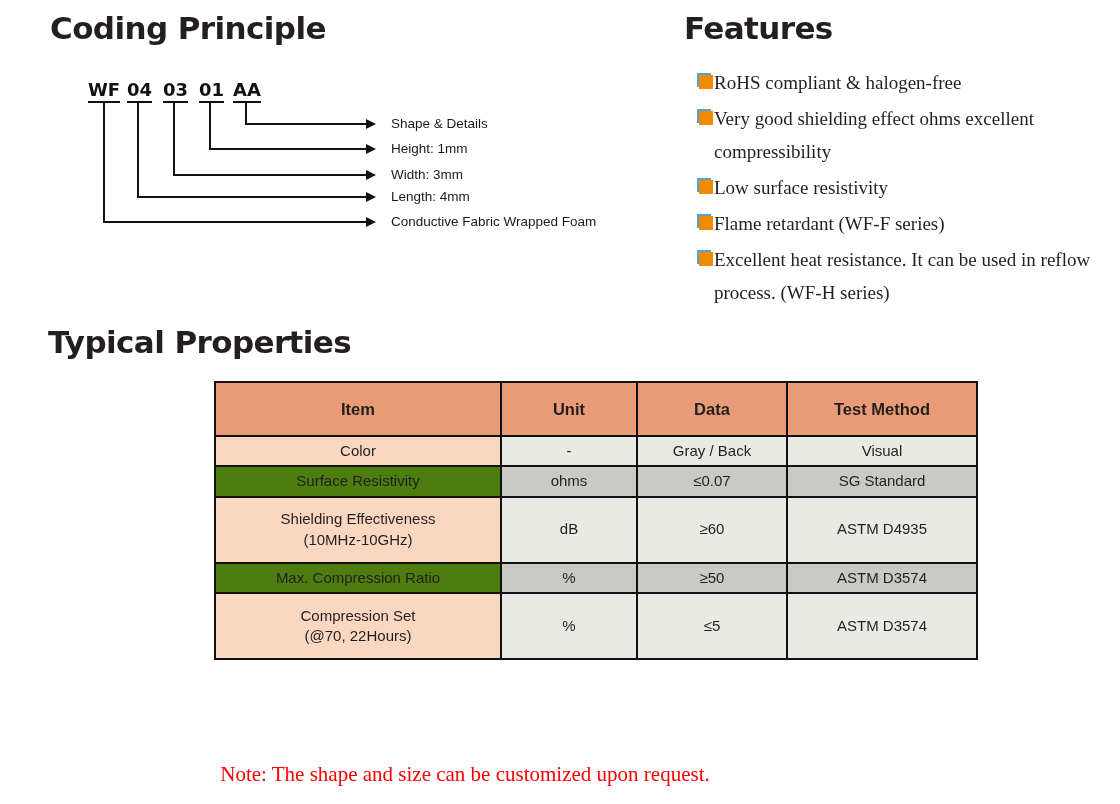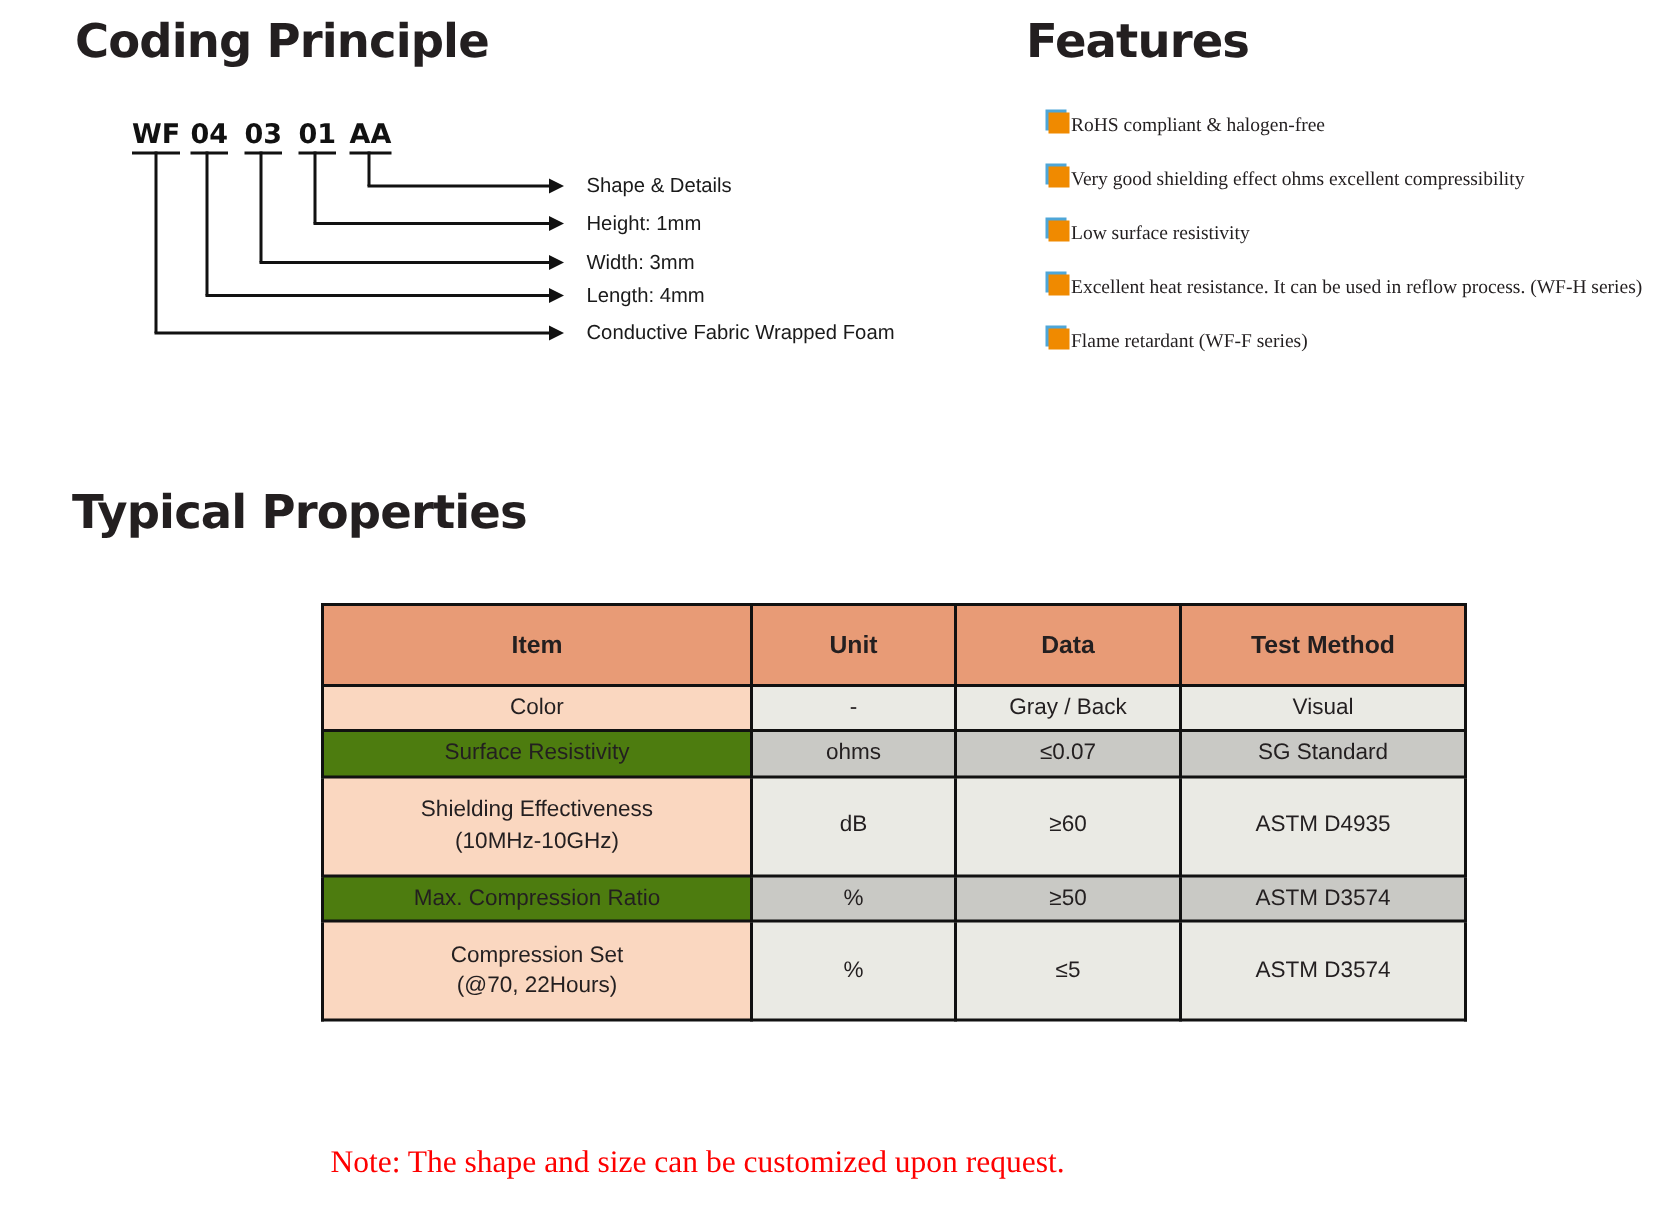--- a/index.html
+++ b/index.html
@@ -102,30 +102,30 @@
     content: "";
     position: absolute;
     left: 15px;
     top: 5px;
     width: 14px;
     height: 14px;
     background: #f08a00;
   }
   .feature-text {
     font-family: "Liberation Serif", serif;
-    font-size: 13px;
+    font-size: 19px;
     line-height: 33px;
     color: #231f20;
   }
 
   
   #properties-table {
     position: absolute;
     left: 214px;
-    top: 402px;
+    top: 381px;
     width: 706px;
     border-collapse: collapse;
     table-layout: fixed;
     border: 2.5px solid #111111;
   }
   #properties-table td, #properties-table th {
     border: 2px solid #111111;
     text-align: center;
     vertical-align: middle;
     font-family: "Liberation Sans", sans-serif;
@@ -218,25 +218,25 @@
   <div class="feature-item">
     <span class="feature-bullet"></span>
     <span class="feature-text">Very good shielding effect ohms excellent compressibility</span>
   </div>
   <div class="feature-item">
     <span class="feature-bullet"></span>
     <span class="feature-text">Low surface resistivity</span>
   </div>
   <div class="feature-item">
     <span class="feature-bullet"></span>
+    <span class="feature-text">Flame retardant (WF-F series)</span>
+  </div>
+  <div class="feature-item">
+    <span class="feature-bullet"></span>
     <span class="feature-text">Excellent heat resistance. It can be used in reflow process. (WF-H series)</span>
-  </div>
-  <div class="feature-item">
-    <span class="feature-bullet"></span>
-    <span class="feature-text">Flame retardant (WF-F series)</span>
   </div>
 </div>
 
 <table id="properties-table">
   <thead>
     <tr>
       <th class="col-item">Item</th>
       <th class="col-unit">Unit</th>
       <th class="col-data">Data</th>
       <th class="col-method">Test Method</th>

